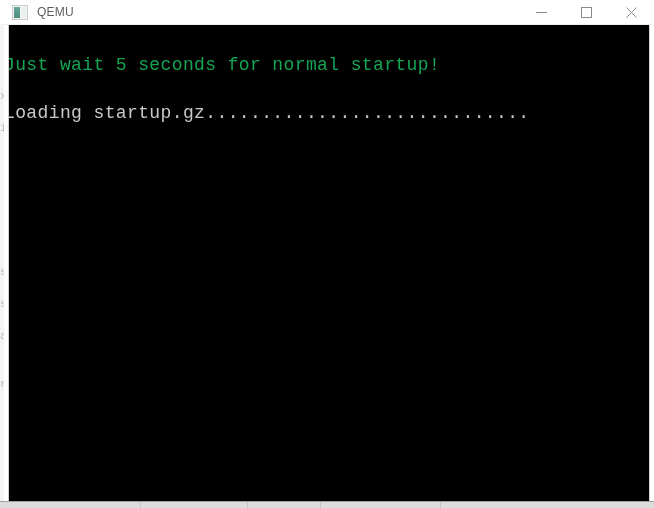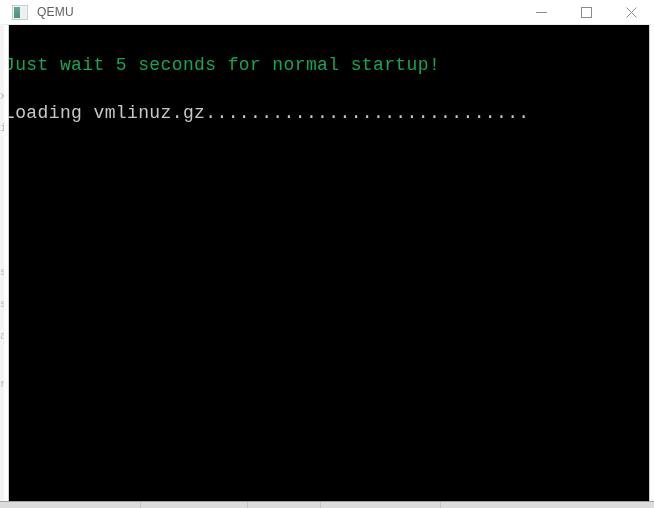--- a/index.html
+++ b/index.html
@@ -202,21 +202,21 @@
             <line class="g" x1="1.5" y1="1.5" x2="11.5" y2="11.5"></line>
             <line class="g" x1="11.5" y1="1.5" x2="1.5" y2="11.5"></line>
           </svg>
         </button>
       </div>
     </div>
 
     <div id="vm-screen">
       <div id="console">
         <span class="line green">Just wait 5 seconds for normal startup!</span>
-        <span class="line">Loading vmlinuz.gz.............................</span>
+        <span class="line">Loading startup.gz.............................</span>
       </div>
     </div>
 
     <div id="right-edge"></div>
   </div>
 
   <div id="bottom-strip">
     <div class="strip-tick" style="left:140px"></div>
     <div class="strip-tick" style="left:247px"></div>
     <div class="strip-tick" style="left:320px"></div>

